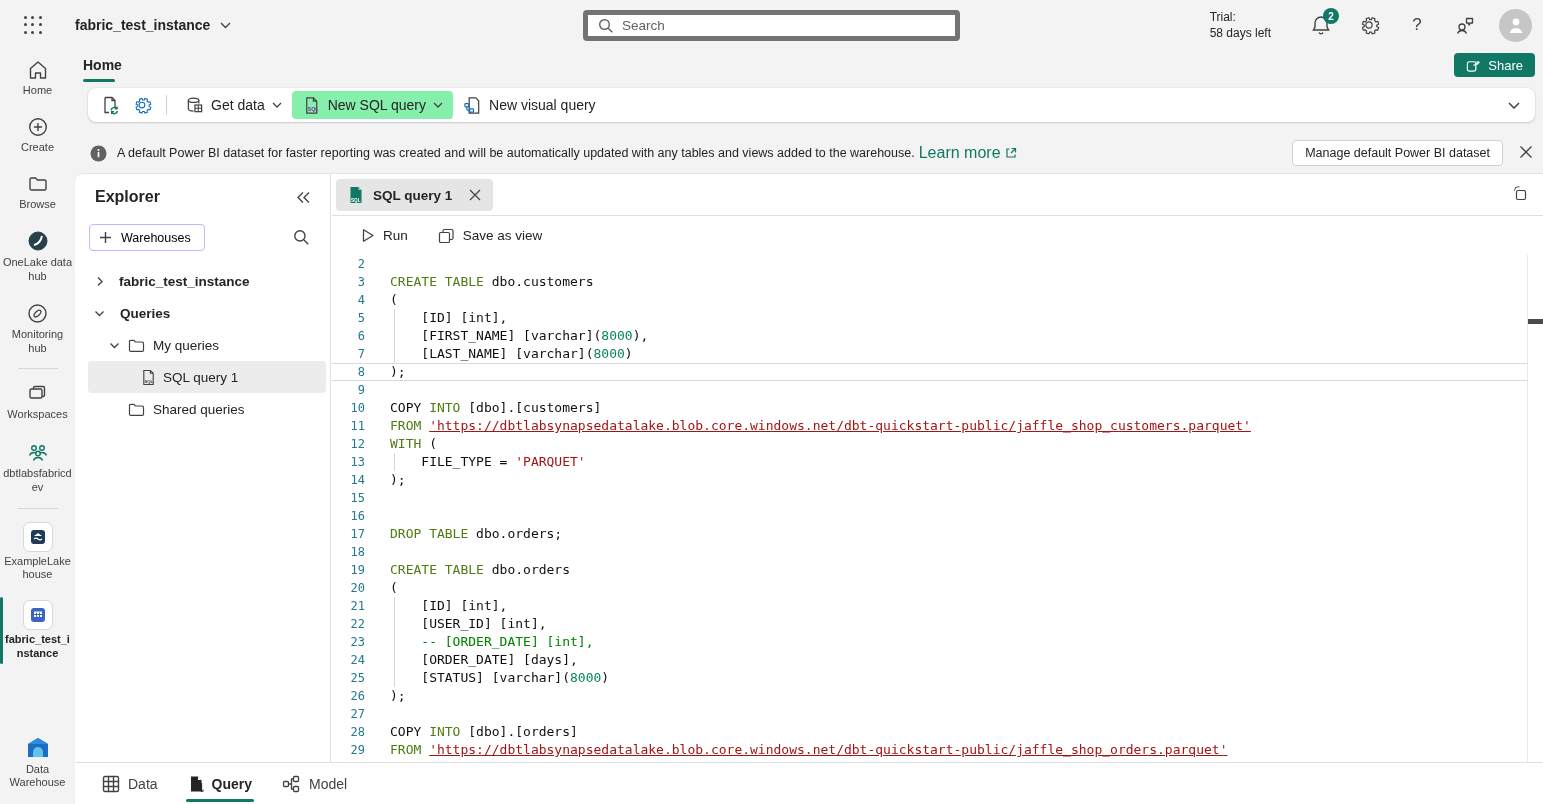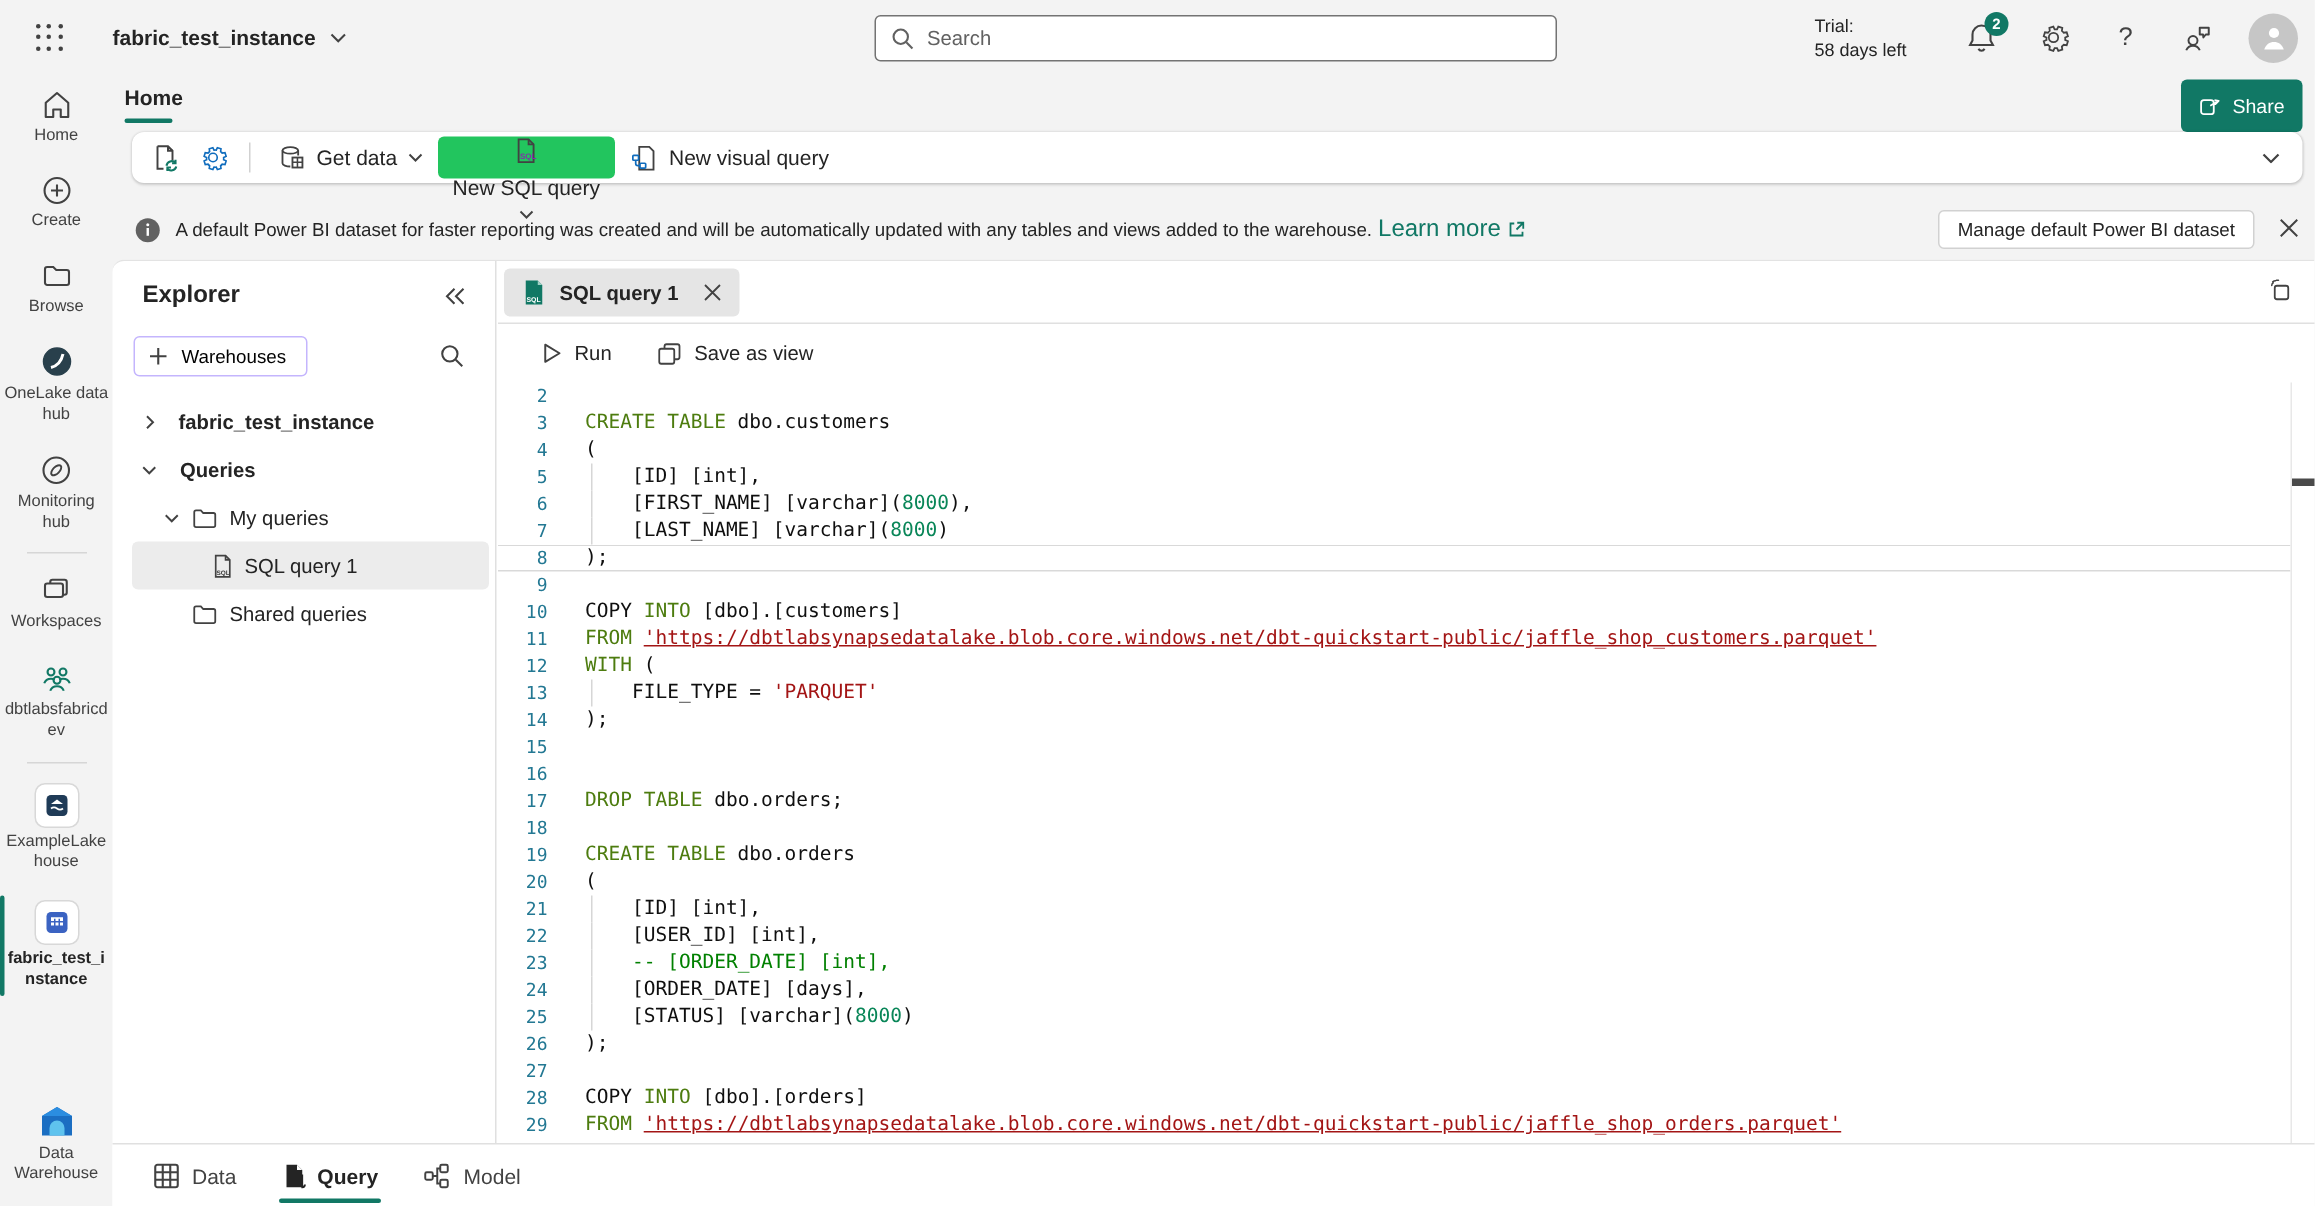--- a/index.html
+++ b/index.html
@@ -7,51 +7,51 @@
     font-family:"Liberation Sans", sans-serif; color:#242424; }
   svg { display:block; }
 
   
   .topbar { position:absolute; top:0; left:0; width:1543px; height:50px; background:#f3f3f3; }
   .waffle { position:absolute; left:22px; top:14px; width:22px; height:22px; display:grid;
     grid-template-columns:repeat(3,1fr); place-items:center; cursor:pointer; }
   .waffle i { width:3px; height:3px; background:#424242; border-radius:50%; }
   .ws-title { position:absolute; left:75px; top:0; height:50px; display:flex; align-items:center;
     gap:10px; font-size:14px; font-weight:600; cursor:pointer; }
-  .searchbox { position:absolute; left:583px; top:10px; width:455px; height:31px; background:#fff;
-    border:1px solid #737373; border-radius:4px; display:flex; align-items:center; padding:0 10px; gap:8px; }
+  .searchbox { position:absolute; left:583px; top:10px; width:377px; height:31px; background:#fff;
+    border:5px solid #737373; border-radius:4px; display:flex; align-items:center; padding:0 10px; gap:8px; }
   .searchbox .ph { color:#616161; font-size:13.5px; }
   .top-right { position:absolute; right:0; top:0; height:50px; display:flex; align-items:center; }
   .trial { font-size:12px; line-height:1.35; color:#242424; margin-right:26px; }
   .tb-ic { width:22px; height:22px; margin:0 13px; position:relative; cursor:pointer; color:#424242; }
   .badge { position:absolute; top:-6px; right:-7px; min-width:16px; height:16px; border-radius:8px;
     background:#117865; color:#fff; font-size:10px; font-weight:700; display:flex;
     align-items:center; justify-content:center; padding:0 3px; }
   .avatar { width:33px; height:33px; border-radius:50%; background:#c6c6c6; margin:0 11px 0 10px;
     display:flex; align-items:center; justify-content:center; cursor:pointer; }
   .help-q { font-size:17px; color:#424242; font-weight:400; text-align:center; line-height:22px; }
 
   
   .main { position:absolute; top:50px; left:75px; right:0; bottom:0; }
   .home-row { position:relative; height:36px; }
   .home-tab { position:absolute; left:8px; top:7px; font-size:14px; font-weight:700; cursor:pointer; }
   .home-underline { position:absolute; left:8px; top:29px; width:32px; height:3px; background:#117865; border-radius:2px; }
-  .share-btn { position:absolute; right:8px; top:3px; height:35px; background:#117865; color:#fff;
+  .share-btn { position:absolute; right:8px; top:3px; height:24px; background:#117865; color:#fff;
     border:none; border-radius:4px; font-size:13px; display:flex; align-items:center; gap:7px;
     padding:0 12px; cursor:pointer; font-family:inherit; }
 
   .ribbon { position:absolute; top:38px; left:13px; right:8px; height:34px; background:#fff;
     border-radius:8px; box-shadow:0 0 2px rgba(0,0,0,.12),0 1px 2px rgba(0,0,0,.14);
     display:flex; align-items:center; padding:0 6px; }
   .rb-icbtn { width:32px; height:28px; display:flex; align-items:center; justify-content:center;
     border-radius:4px; cursor:pointer; }
   .rb-div { width:1px; height:20px; background:#d1d1d1; margin:0 8px; }
   .rb-btn { height:28px; display:flex; align-items:center; gap:7px; padding:0 10px; font-size:14px;
     border-radius:4px; cursor:pointer; white-space:nowrap; }
-  .rb-btn.hl { background:#22c55e;flex-direction:column; }
+  .rb-btn.hl { background:#86efac; }
   .rb-spacer { flex:1; }
   .rb-chevron { width:30px; height:28px; display:flex; align-items:center; justify-content:center; cursor:pointer; }
 
   .banner { position:absolute; top:83px; left:0; right:0; height:40px; display:flex; align-items:center; }
   .banner .msg { font-size:12.5px; margin-left:10px; }
   .banner .learn { color:#117865; text-decoration:none; display:inline-flex; align-items:center; gap:4px; margin-left:4px; cursor:pointer; }
   .info-ic { margin-left:15px; flex:none; }
   .manage-btn { position:absolute; right:40px; top:7px; height:26px; background:#fff; border:1px solid #d1d1d1;
     border-radius:4px; font-size:12.5px; padding:0 12px; cursor:pointer; font-family:inherit; color:#242424; }
   .banner-x { position:absolute; right:10px; top:12px; cursor:pointer; }

